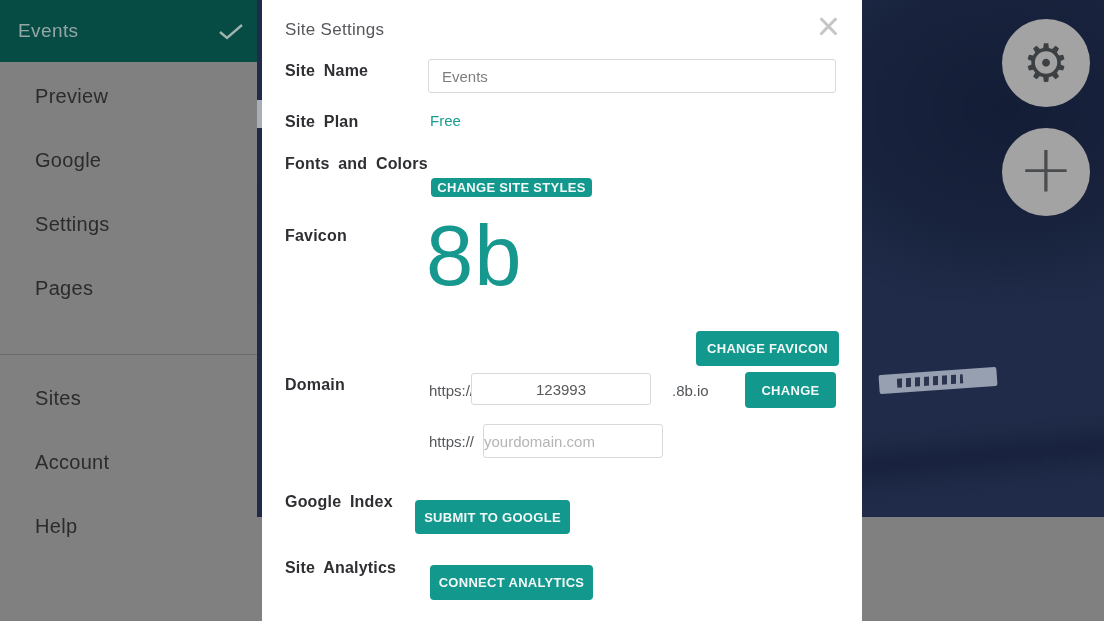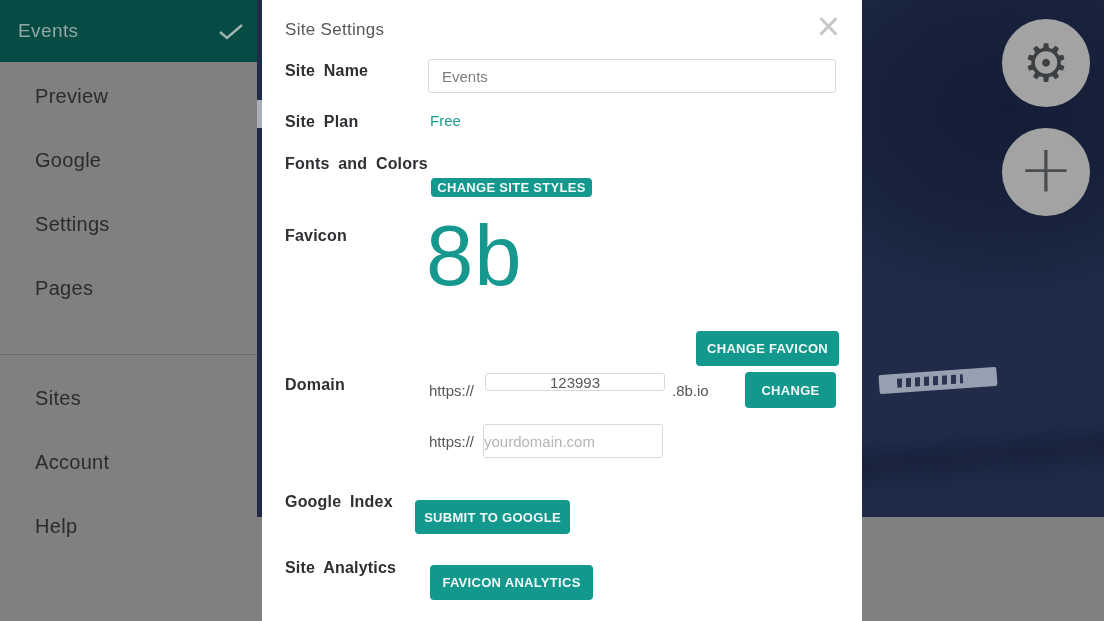--- a/index.html
+++ b/index.html
@@ -80,21 +80,21 @@
   #btn-connect  { left:482px; top:423px; width:92px;  height:35px; }
   #btn-google   { left:153px; top:500px; width:155px; height:34px; }
   #btn-analytics{ left:168px; top:565px; width:163px; height:35px; }
 
   .favicon-logo { position:absolute; left:164px; top:213px; font-size:85px;
     line-height:85px; font-weight:300; color:#17988e; letter-spacing:1px; }
 
   .proto { position:absolute; font-size:15px; color:#53565a; }
   #proto1 { left:167px; top:382px; }
   #proto2 { left:167px; top:433px; }
-  #input-subdomain { position:absolute; left:223px; top:373px; width:180px; height:18px;
+  #input-subdomain { position:absolute; left:209px; top:373px; width:180px; height:32px;
     text-align:center; color:#58595b; }
   #input-customdomain { position:absolute; left:221px; top:424px; width:180px; height:34px;
     }
   #input-customdomain::placeholder { color:#b4b4b4; opacity:1; }
   .suffix { position:absolute; left:410px; top:382px; font-size:15px; color:#53565a; }
 </style>
 </head>
 <body>
 
 <div id="stage">
@@ -157,16 +157,16 @@
     <span class="suffix">.8b.io</span>
     <button class="btn" id="btn-change">CHANGE</button>
 
     <span class="proto" id="proto2">https://</span>
     <input class="txt-input" id="input-customdomain" type="text" placeholder="yourdomain.com" style="">
 
     <div class="m-label" style="top:493px">Google Index</div>
     <button class="btn" id="btn-google">SUBMIT TO GOOGLE</button>
 
     <div class="m-label" style="top:559px">Site Analytics</div>
-    <button class="btn" id="btn-analytics">FAVICON ANALYTICS</button>
+    <button class="btn" id="btn-analytics">CONNECT ANALYTICS</button>
   </div>
 
 </div>
 
 </body></html>

